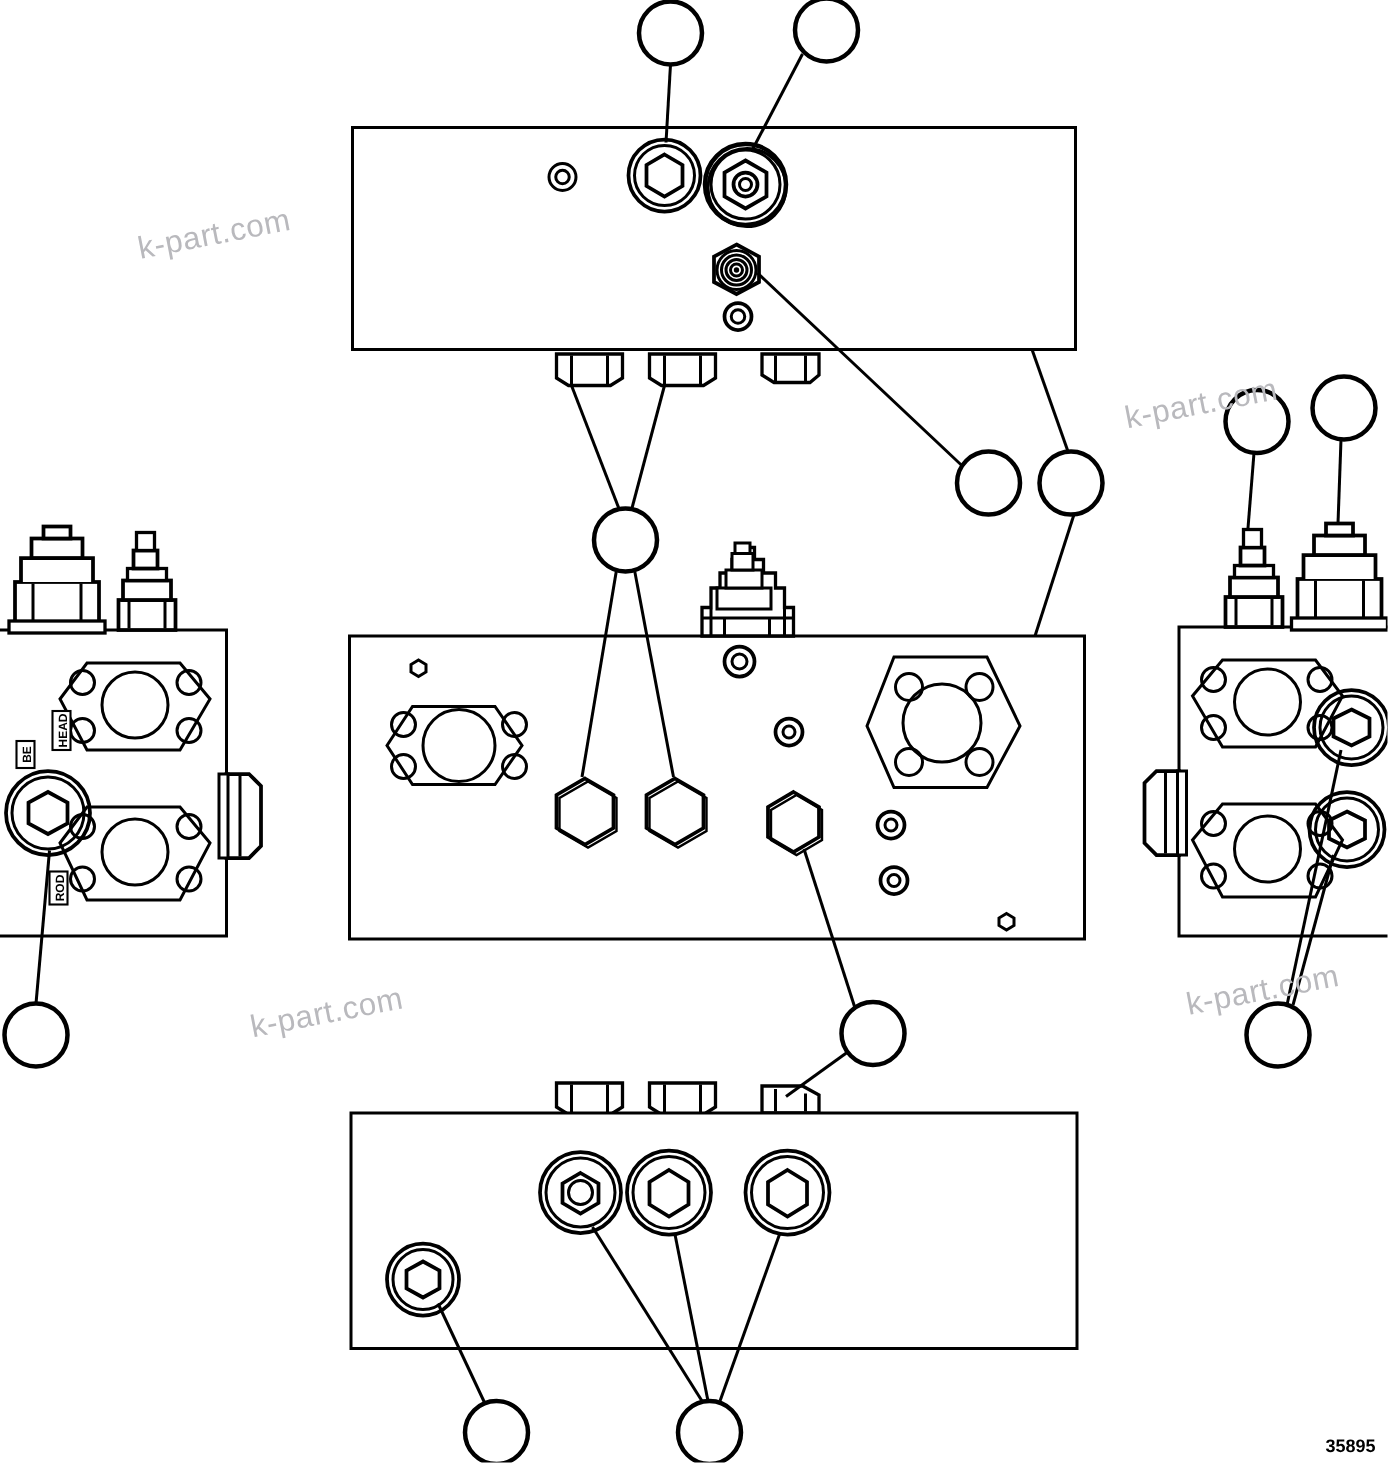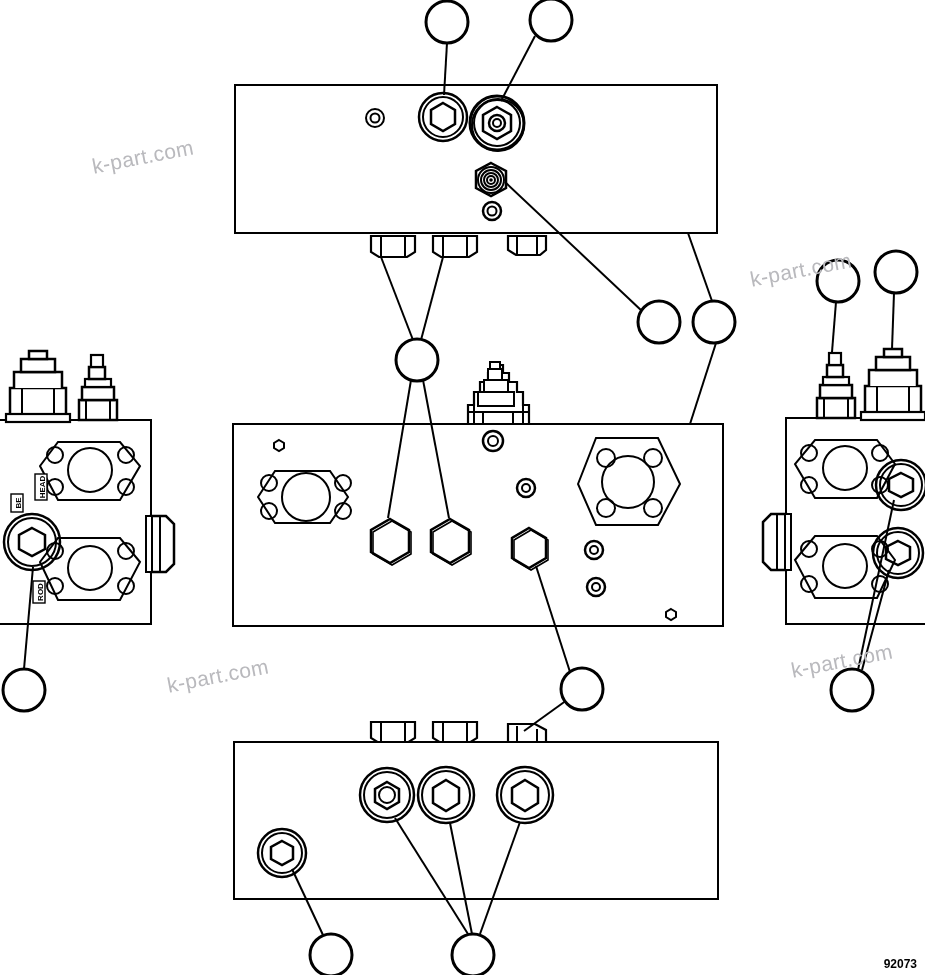--- a/index.html
+++ b/index.html
@@ -383,13 +383,13 @@
 
     </g>
   </svg>
 </div>
 
 <div class="wm" style="left:90px;  top:155px;">k-part.com</div>
 <div class="wm" style="left:748px; top:268px;">k-part.com</div>
 <div class="wm" style="left:165px; top:674px;">k-part.com</div>
 <div class="wm" style="left:789px; top:659px;">k-part.com</div>
 
-<div id="drawing-number">92073</div>
+<div id="drawing-number">35895</div>
 
 </body></html>

